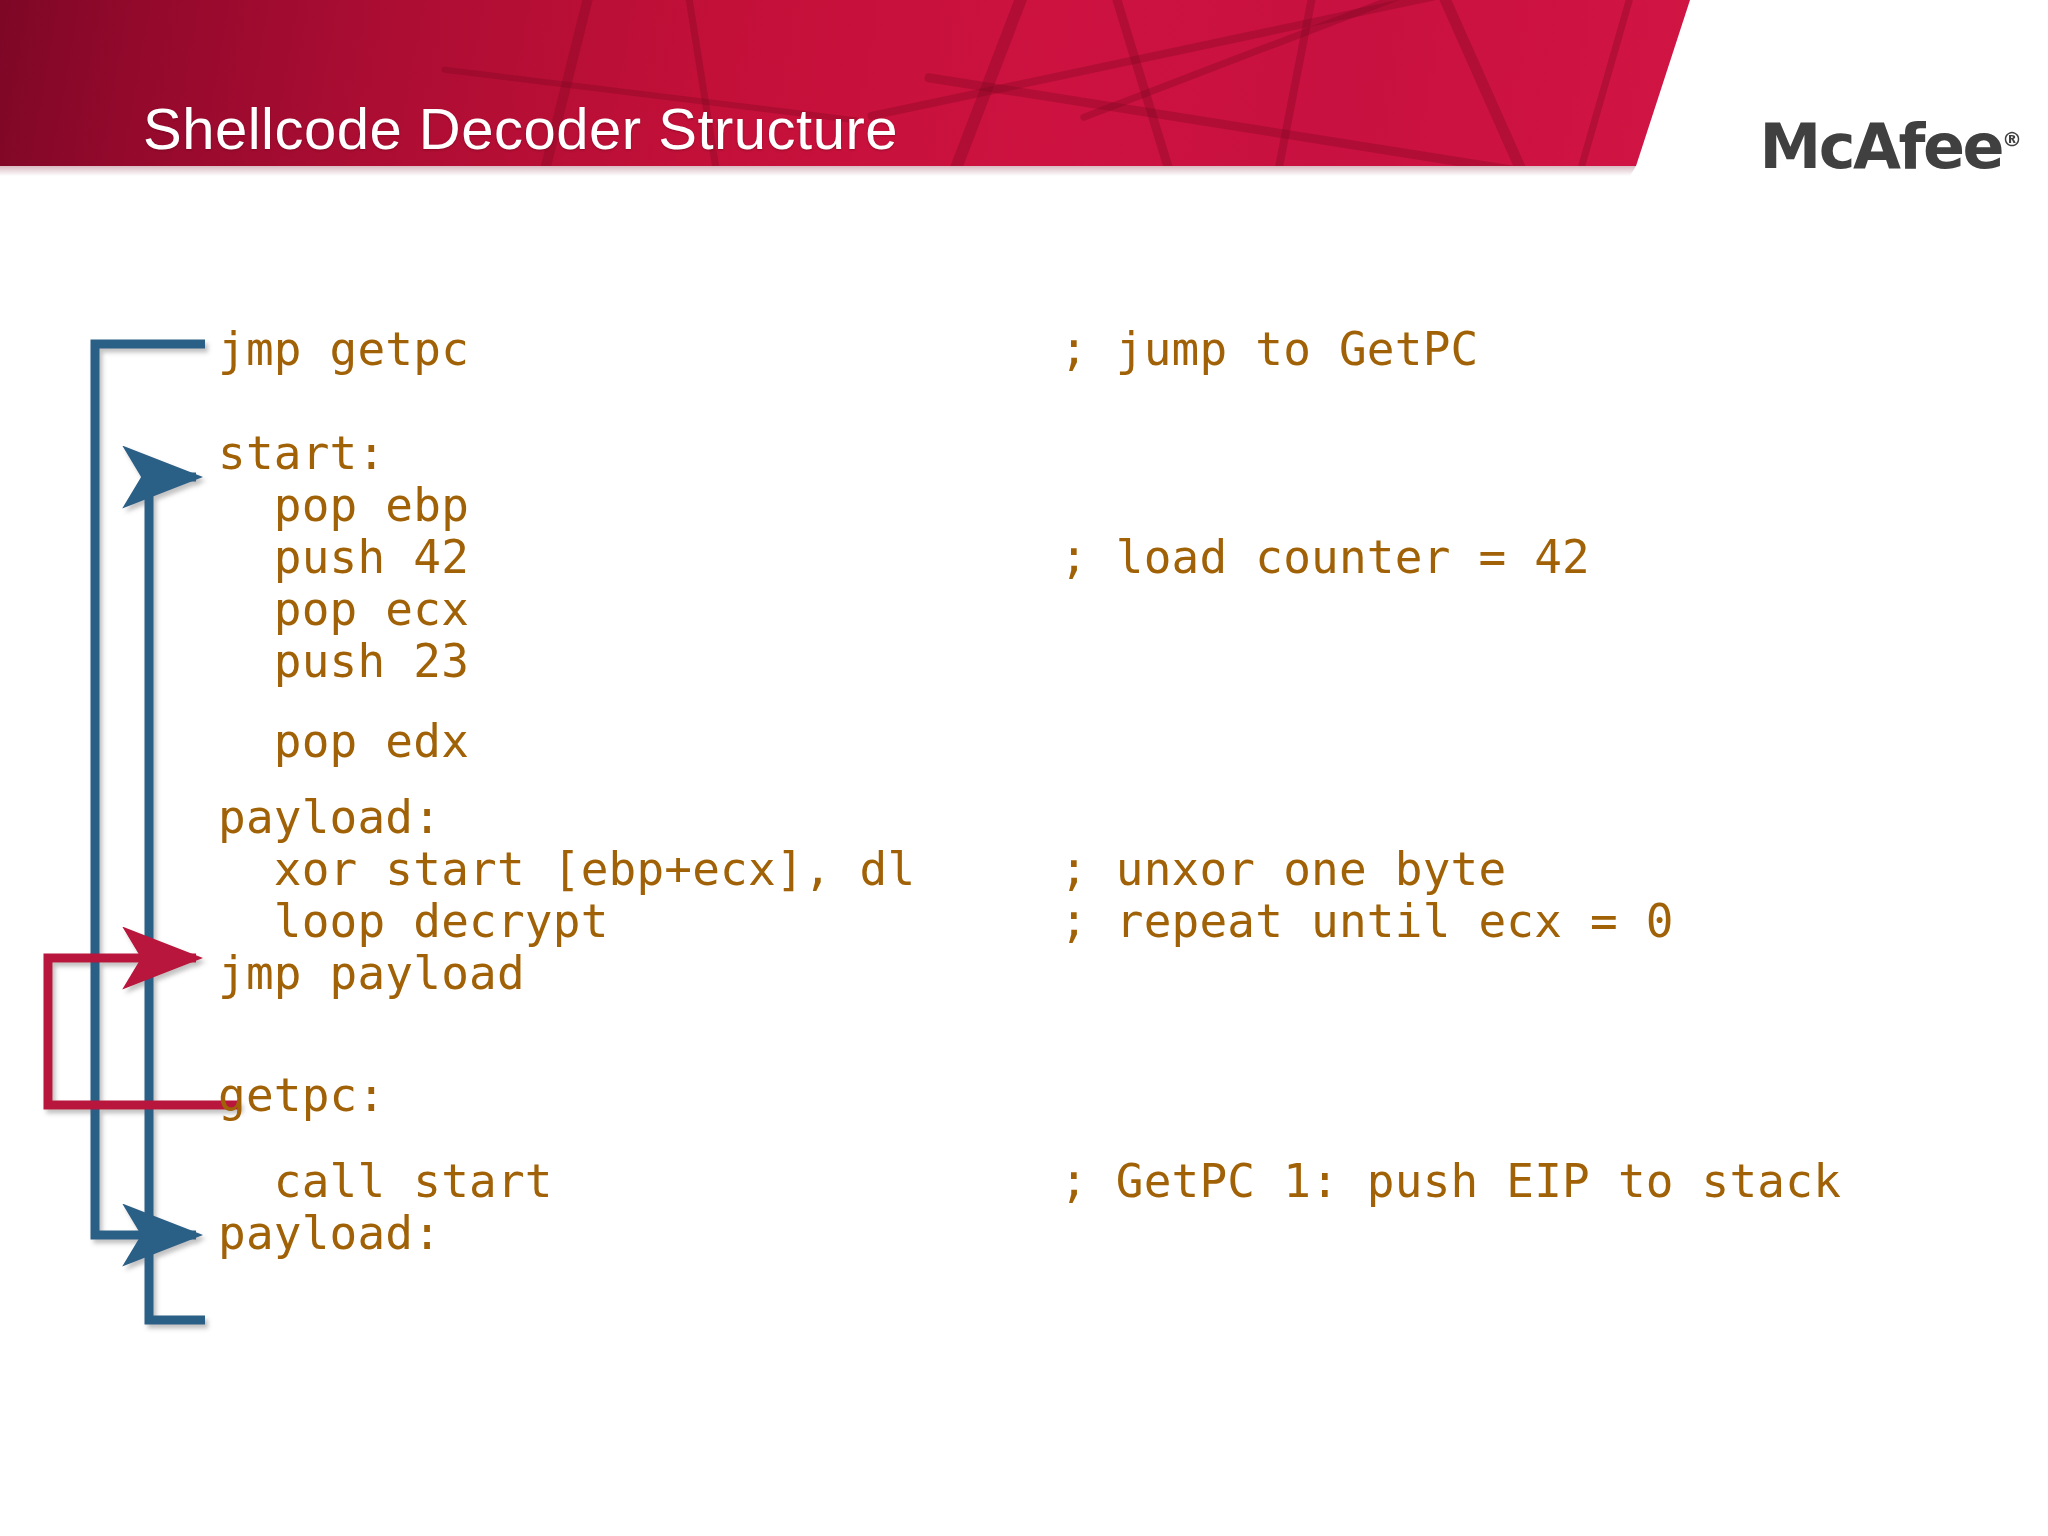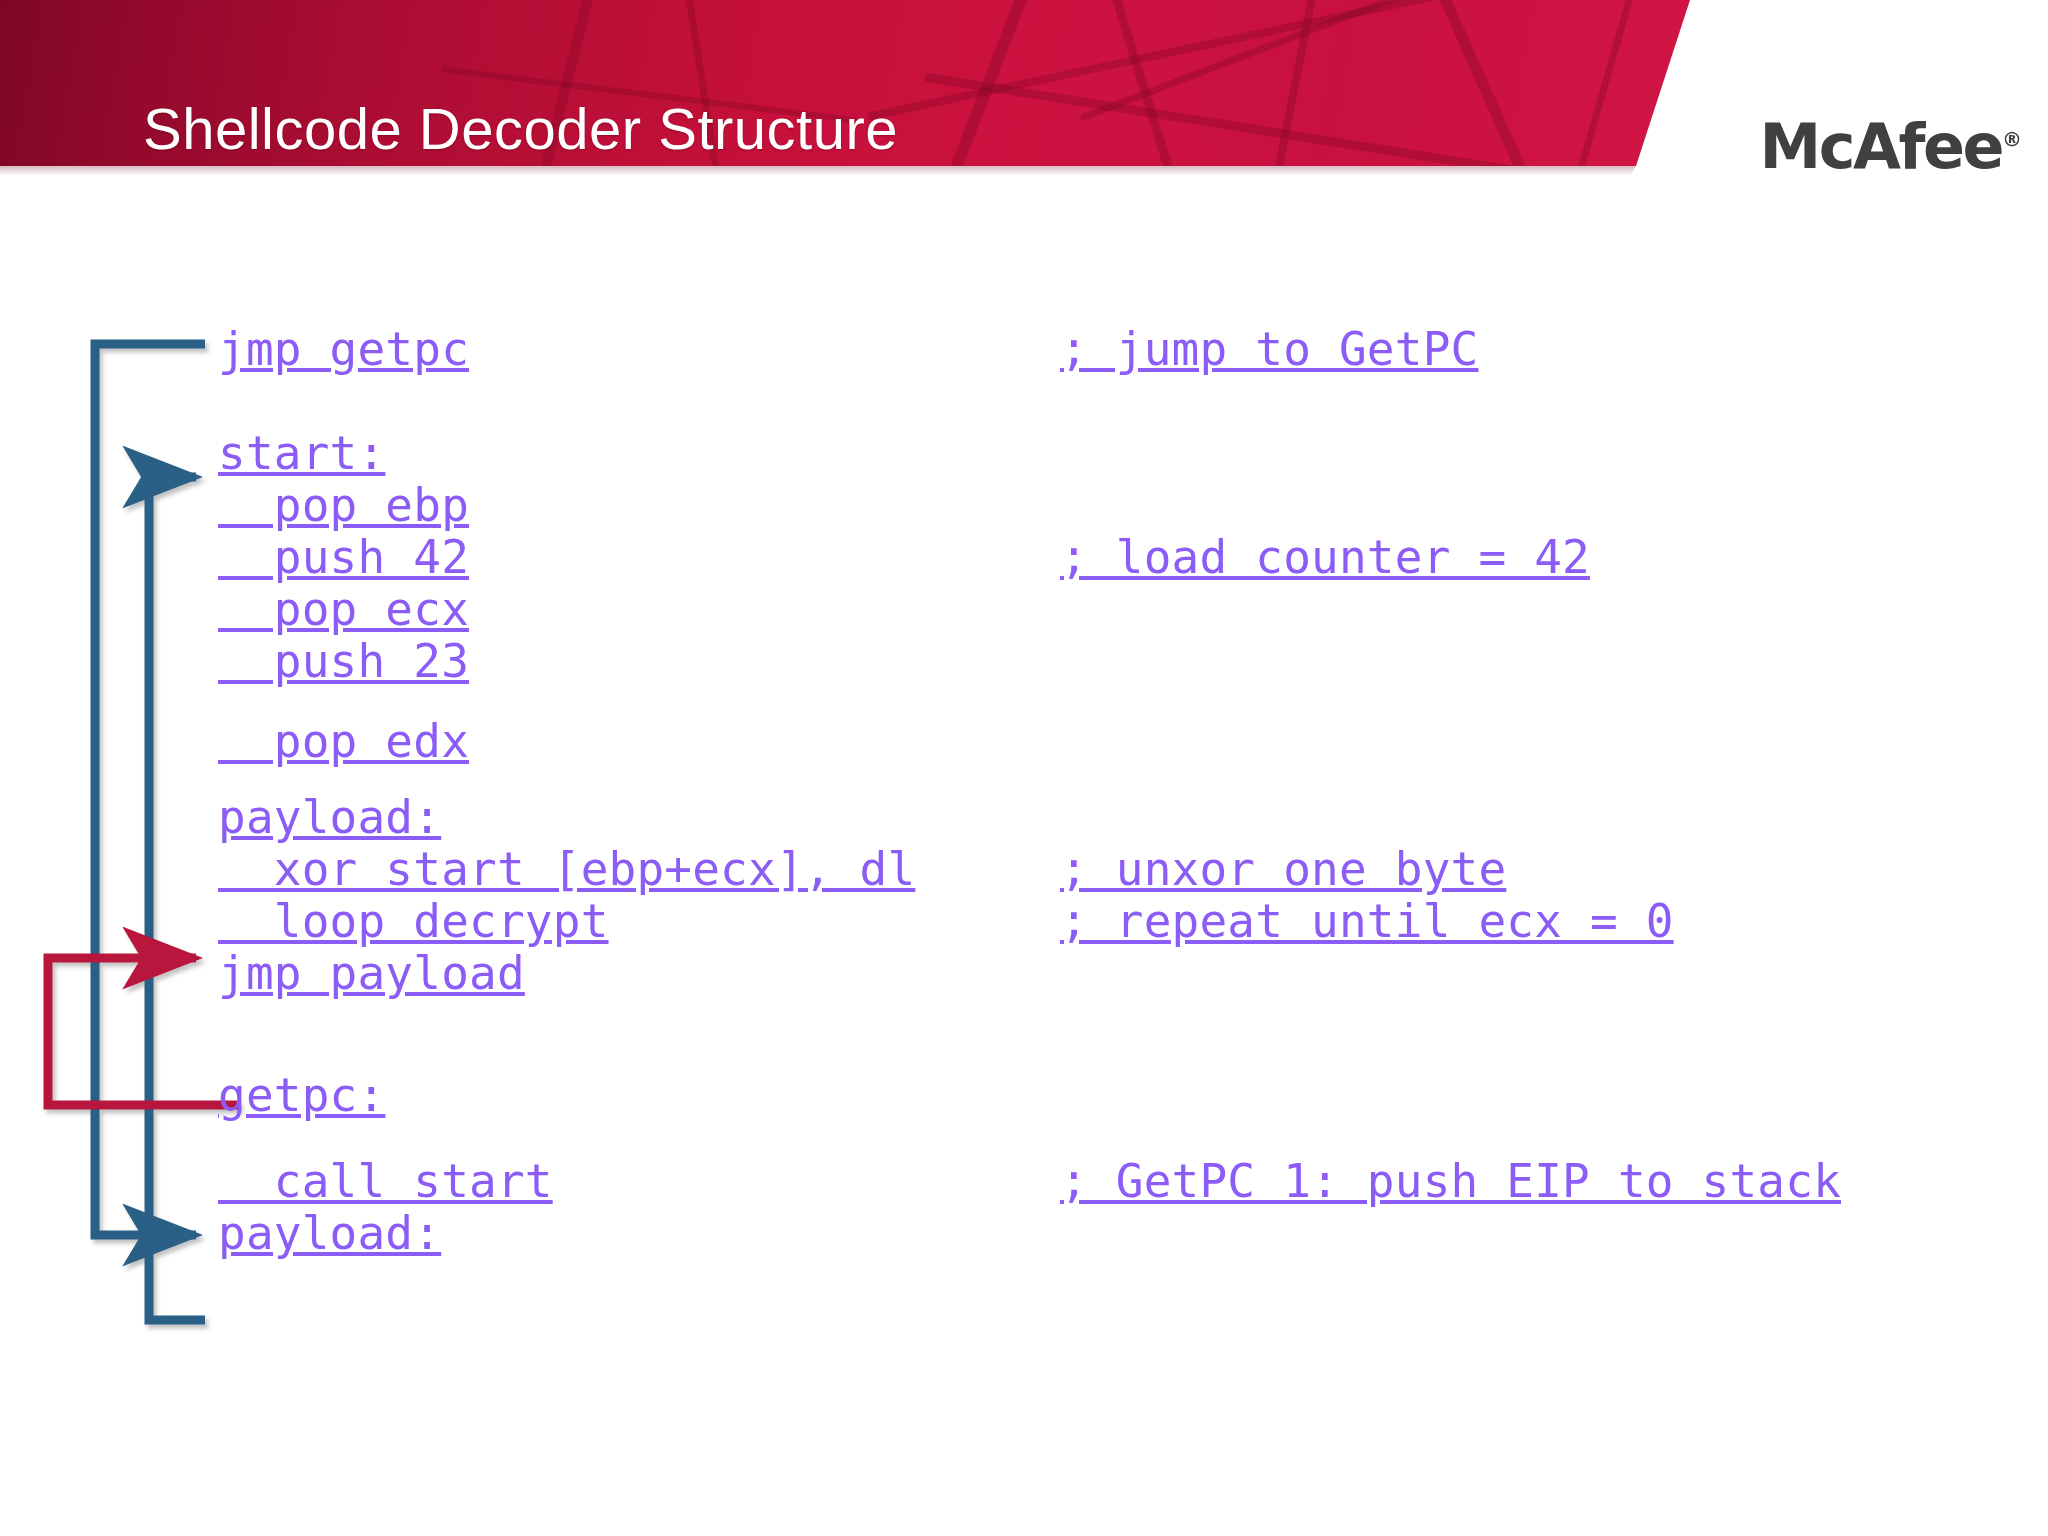--- a/index.html
+++ b/index.html
@@ -102,24 +102,23 @@
     top: 0;
     width: 2048px;
     height: 1536px;
     pointer-events: none;
   }
   .code-line {
     position: absolute;
     font-family: "DejaVu Sans Mono", monospace;
     font-size: 46px;
     line-height: 46px;
-    color: #8b5cf6;
+    color: #a16207;
     white-space: pre;
     letter-spacing: 0.2px;
-    text-decoration: underline;
   }
   .code-text  { left: 218px; }
   .code-cmt   { left: 1060px; }
 
   
   #arrows {
     position: absolute;
     left: 0;
     top: 0;
     width: 2048px;

